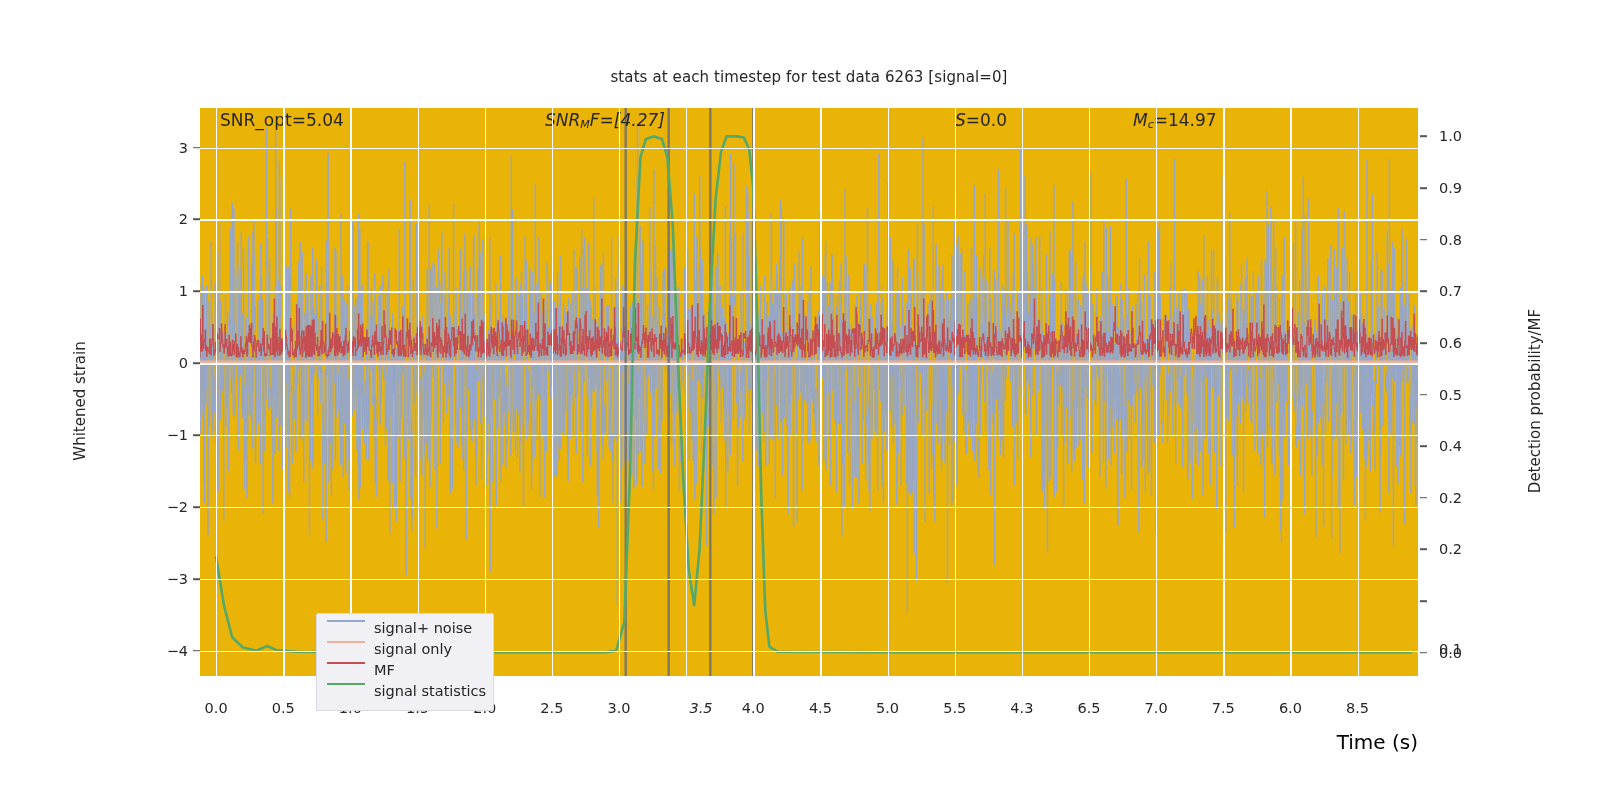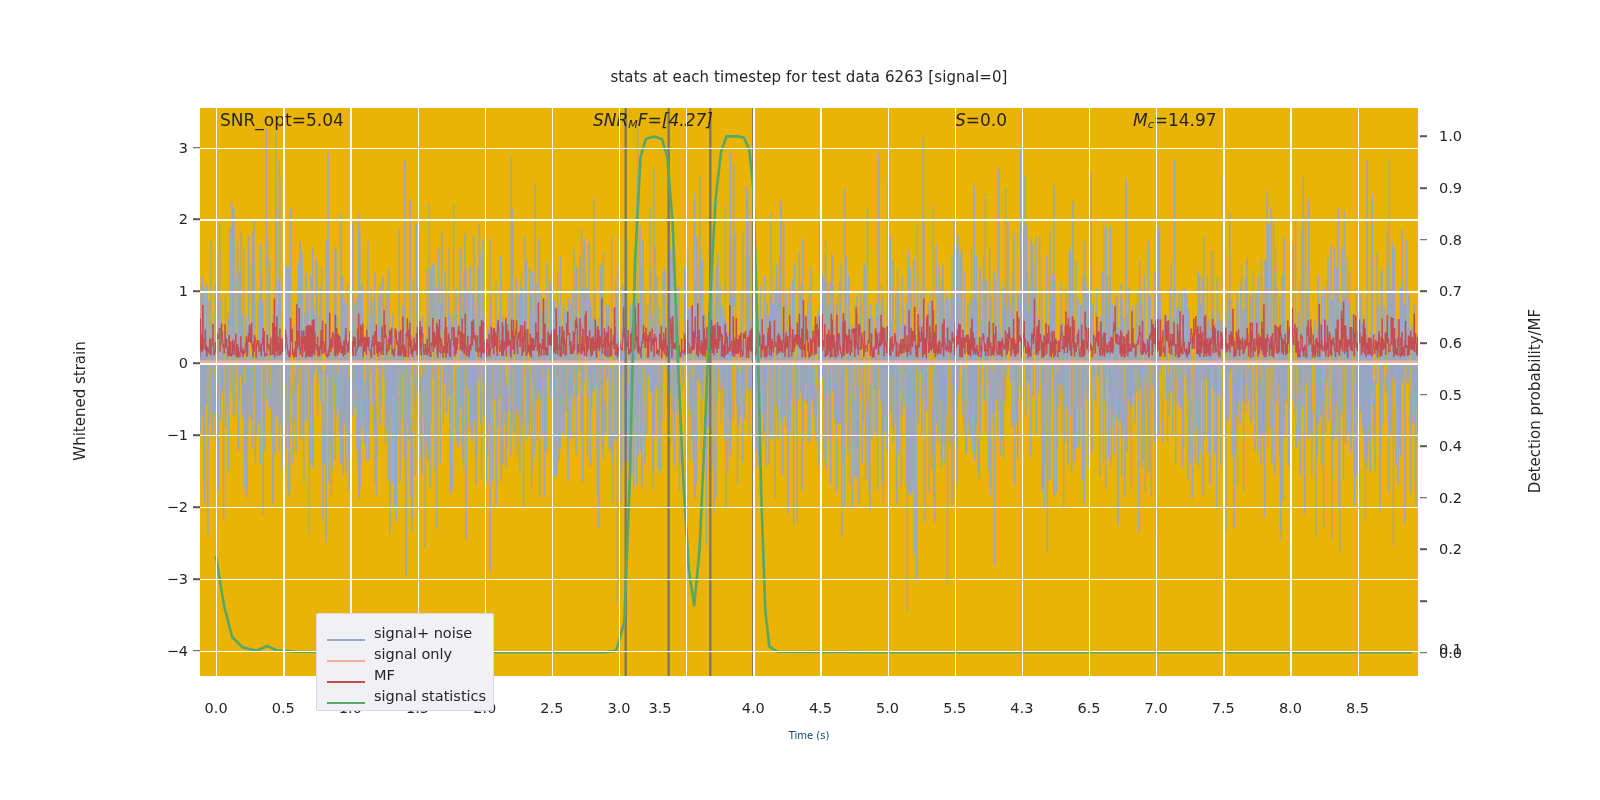--- a/index.html
+++ b/index.html
@@ -60,21 +60,21 @@
   .annot {
     position: absolute;
     top: 2px;
     font-size: 17px;
     color: #262626;
     white-space: nowrap;
   }
   .annot em { font-style: italic; }
   .annot sub { font-size: 11px; font-style: italic; vertical-align: -0.22em; }
   #annot-snr-opt { left: 20px; }
-  #annot-snr-mf  { left: 345px; font-style: italic; margin-left: 48px; }
+  #annot-snr-mf  { left: 345px; font-style: italic; }
   #annot-s       { left: 755px; }
   #annot-mc      { left: 933px; }
   
   .ytick-left {
     position: absolute;
     right: 1412px;
     text-align: right;
     width: 60px;
     font-size: 14.5px;
     color: #262626;
@@ -133,40 +133,40 @@
     font-size: 15px;
     color: #262626;
     transform: rotate(-90deg);
     transform-origin: center center;
   }
   #xlabel {
     position: absolute;
     left: 200px;
     top: 730px;
     width: 1218px;
-    text-align: center;
-    font-size: 10px;
-    color: #0c4a6e;
+    text-align: right;
+    font-size: 20px;
+    color: #000000;
   }
   
   #legend {
     position: absolute;
     left: 316px;
     top: 613px;
     width: 178px;
     background: #f0f0f5;
     border: 1px solid #d8d8e2;
     border-radius: 2px;
     padding: 6px 0 6px 0;
     box-sizing: border-box;
     z-index: 40;
   }
   .legend-row {
     display: flex;
-    align-items: flex-end;
+    align-items: flex-start;
     height: 21px;
     padding-left: 10px;
   }
   .legend-swatch {
     width: 38px;
     height: 2.4px;
     margin-right: 9px;
     flex: 0 0 auto;
   }
   .legend-label {
@@ -276,30 +276,30 @@
       <div class="ytick-right-mark" style="top: 136.4px;"></div>
     </div>
   <div id="ticks-x">
       <div class="xtick" style="left: 216.115px;">0.0</div>
       <div class="xtick" style="left: 283.259px;">0.5</div>
       <div class="xtick" style="left: 350.404px;">1.0</div>
       <div class="xtick" style="left: 417.548px;">1.5</div>
       <div class="xtick" style="left: 484.692px;">2.0</div>
       <div class="xtick" style="left: 551.837px;">2.5</div>
       <div class="xtick" style="left: 618.981px;">3.0</div>
-      <div class="xtick" style="left: 660px;">3.5</div>
+      <div class="xtick" style="left: 701px; font-style: italic;">3.5</div>
       <div class="xtick" style="left: 753.27px;">4.0</div>
       <div class="xtick" style="left: 820.415px;">4.5</div>
       <div class="xtick" style="left: 887.559px;">5.0</div>
       <div class="xtick" style="left: 954.703px;">5.5</div>
       <div class="xtick" style="left: 1021.85px;">4.3</div>
       <div class="xtick" style="left: 1088.99px;">6.5</div>
       <div class="xtick" style="left: 1156.14px;">7.0</div>
       <div class="xtick" style="left: 1223.28px;">7.5</div>
-      <div class="xtick" style="left: 1290.43px;">8.0</div>
+      <div class="xtick" style="left: 1290.43px;">6.0</div>
       <div class="xtick" style="left: 1357.57px;">8.5</div>
     </div>
 
   <div id="ylabel-left">Whitened strain</div>
   <div id="ylabel-right">Detection probability/MF</div>
   <div id="xlabel">Time (s)</div>
 
   <div id="legend">
       <div class="legend-row">
         <div class="legend-swatch" style="background: rgb(148, 167, 206);"></div>

